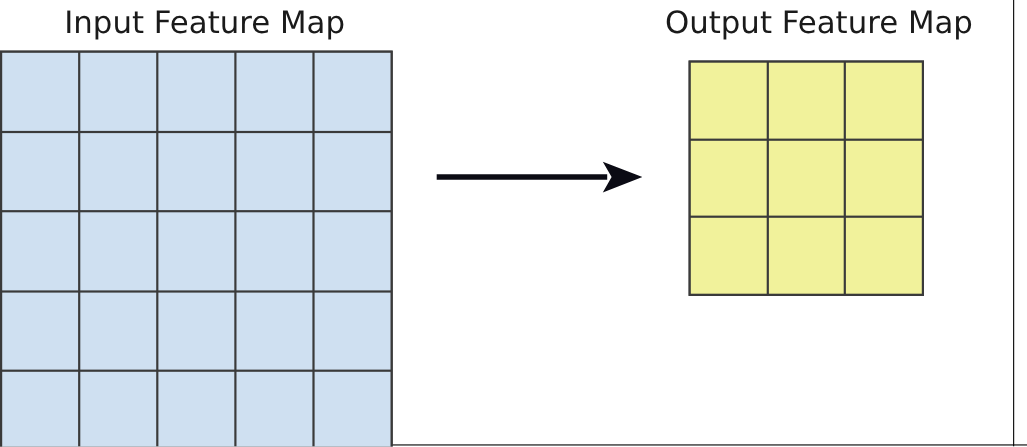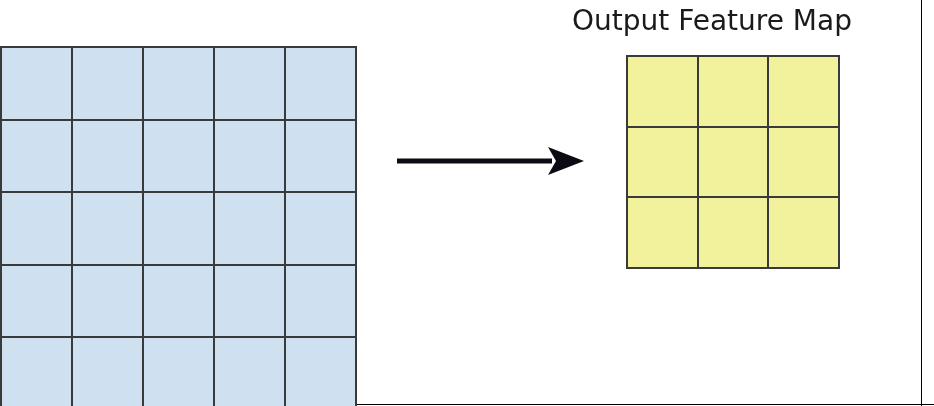--- a/index.html
+++ b/index.html
@@ -50,20 +50,21 @@
   #input-title {
     left: 0px;
     top: 4px;
     width: 372px;
     text-align: center;
   }
   #output-title {
     left: 572px;
     top: 4px;
     width: 345px;
+    text-align: center;
   }
 
   .grid {
     position: absolute;
     display: grid;
     box-sizing: border-box;
     background: #3a3a3a;
     gap: 2px;
     border: 2px solid #3a3a3a;
   }
@@ -99,20 +100,21 @@
   }
 </style>
 </head>
 <body>
 
 <div id="canvas">
 
   <div class="frame-right"></div>
   <div class="frame-bottom"></div>
 
+  <div class="title" id="input-title">Input Feature Map</div>
 
   <div class="title" id="output-title">Output Feature Map</div>
 
   <div class="grid" id="input-grid">
     <div class="cell cell-input"></div>
     <div class="cell cell-input"></div>
     <div class="cell cell-input"></div>
     <div class="cell cell-input"></div>
     <div class="cell cell-input"></div>
 

